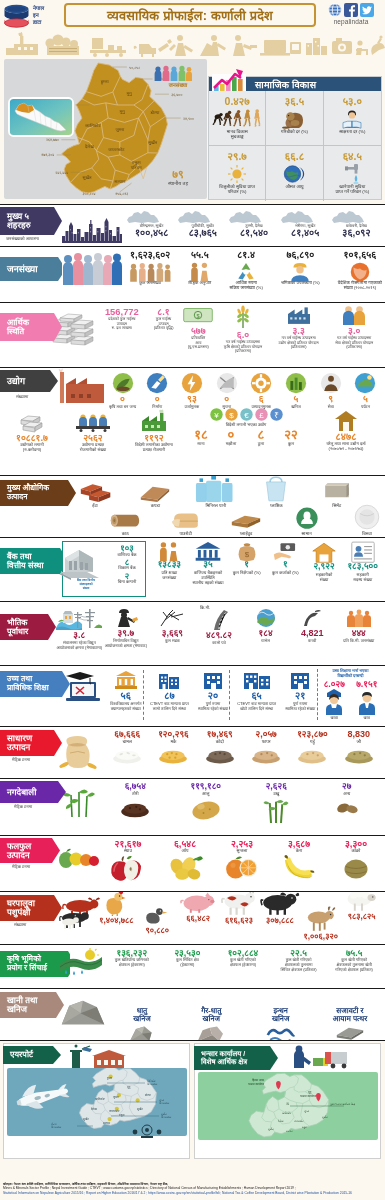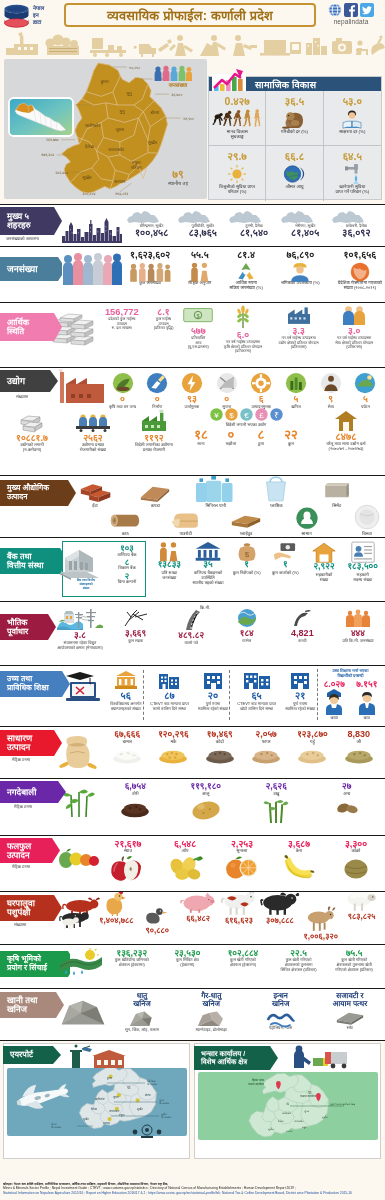--- a/index.html
+++ b/index.html
@@ -240,21 +240,21 @@
   .agri-row{position:absolute;left:104px;top:4px;width:278px;display:flex;justify-content:space-between}
   .agri-row .it{width:56px}
   .agri-row .v{font-size:9px;color:#1c9a4b}
   .agri-row .l{font-size:4px;line-height:4.8px}
 
   
   .s-mine{height:52px;background:#fff}
   .s-mine .tag{width:64px;height:26px;top:3px;background:#a8897c;clip-path:polygon(0 0,56px 0,64px 50%,56px 100%,0 100%)}
   .s-mine .tag b{font-size:8.4px;line-height:9.2px;color:#fff}
   .mineicon{position:absolute;left:58px;top:8px;transform:scale(1.25);transform-origin:left top}
-  .mine-row{position:absolute;left:110px;top:3px;width:272px;display:flex;justify-content:space-between}
+  .mine-row{position:absolute;left:110px;top:18px;width:272px;display:flex;justify-content:space-between}
   .mine-row .it{width:64px}
   .mine-row .ico{transform:scale(1.2);transform-origin:top center;margin-top:1px}
   .mine-row .t{font-size:7.4px;font-weight:bold;color:#1f3f77;line-height:7.6px;white-space:pre-line}
   .mine-row .l{font-size:4px;margin-top:1px}
 
   
   .s-air{height:120px;background:#fdf8ef;border-top:1.2px solid #1a1a1a;padding:2px}
   .airbox{position:absolute;left:3px;top:2px;width:187px;height:116px;background:#fff;border:1px solid #cfcfcf}
   .custbox{position:absolute;left:194px;top:2px;width:187px;height:116px;background:#fff;border:1px solid #cfcfcf}
   .tag-air{position:absolute;left:-1px;top:2px;width:62px;height:18px;background:#14614a;clip-path:polygon(0 0,50px 0,58px 50%,50px 100%,0 100%);z-index:6}
@@ -1602,20 +1602,34 @@
                 <path d="M2 14 q3-4 6-1 l-6 1z"></path>
               </g>
             </svg>
           </span>
           <div class="v">३.८</div>
           <div class="l">संचालनमा रहेका विद्युत
 आयोजनाको क्षमता (मेगावाटमा)</div>
         </div>
         <div class="it">
           <span class="ico">
+            <svg width="22" height="20" viewBox="0 0 22 20">
+              <path d="M4 5 q0-4 5-4 q5 0 5 4z" fill="#2a2a2a"></path>
+              <circle cx="9" cy="7" r="3" fill="#2a2a2a"></circle>
+              <path d="M3 19 l3-10 h6 l3 10z" fill="#2a2a2a"></path>
+              <path d="M13 9 l7 4 -1 2 -7-4z" fill="#2a2a2a"></path>
+              <path d="M17 11 l5-2 1 3 -5 2z" fill="#e8a33d"></path>
+            </svg>
+          </span>
+          <div class="v">३९.७</div>
+          <div class="l">निर्माणाधिन विद्युत
+आयोजनाको क्षमता (मेगावाट)</div>
+        </div>
+        <div class="it">
+          <span class="ico">
             <svg width="26" height="20" viewBox="0 0 26 20">
               <g stroke="#2a2a2a" stroke-width="1" fill="none">
                 <path d="M2 18 L10 6 L20 12"></path>
                 <path d="M10 6 L14 2"></path>
                 <path d="M6 12 L16 4"></path>
                 <path d="M12 9 L24 6"></path>
                 <path d="M8 9 L4 4"></path>
               </g>
             </svg>
           </span>

